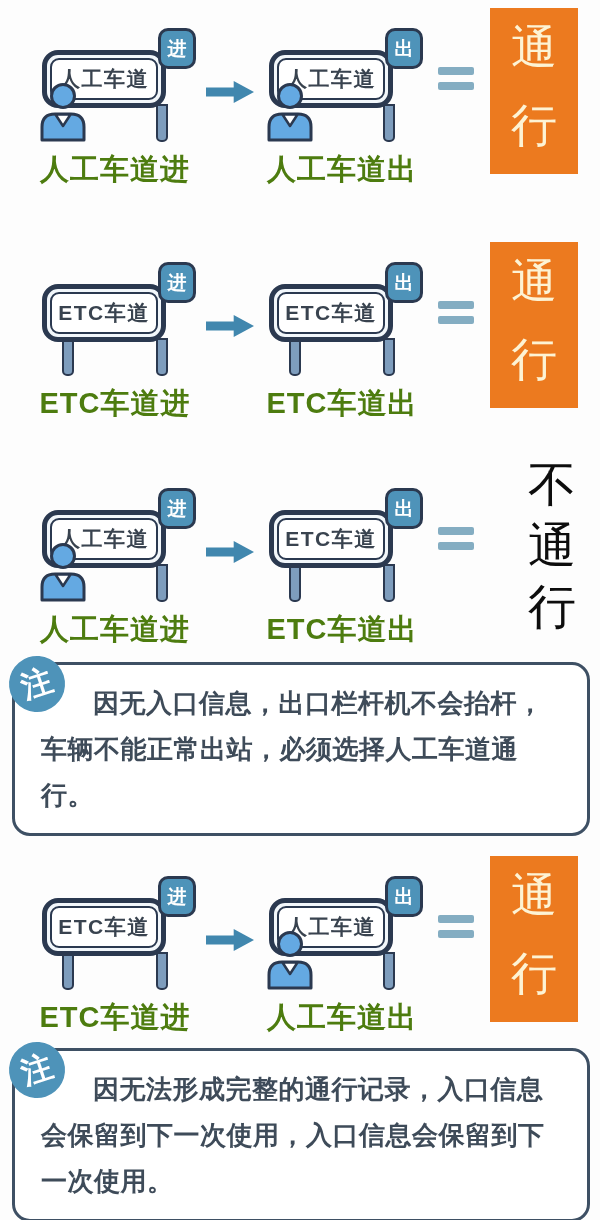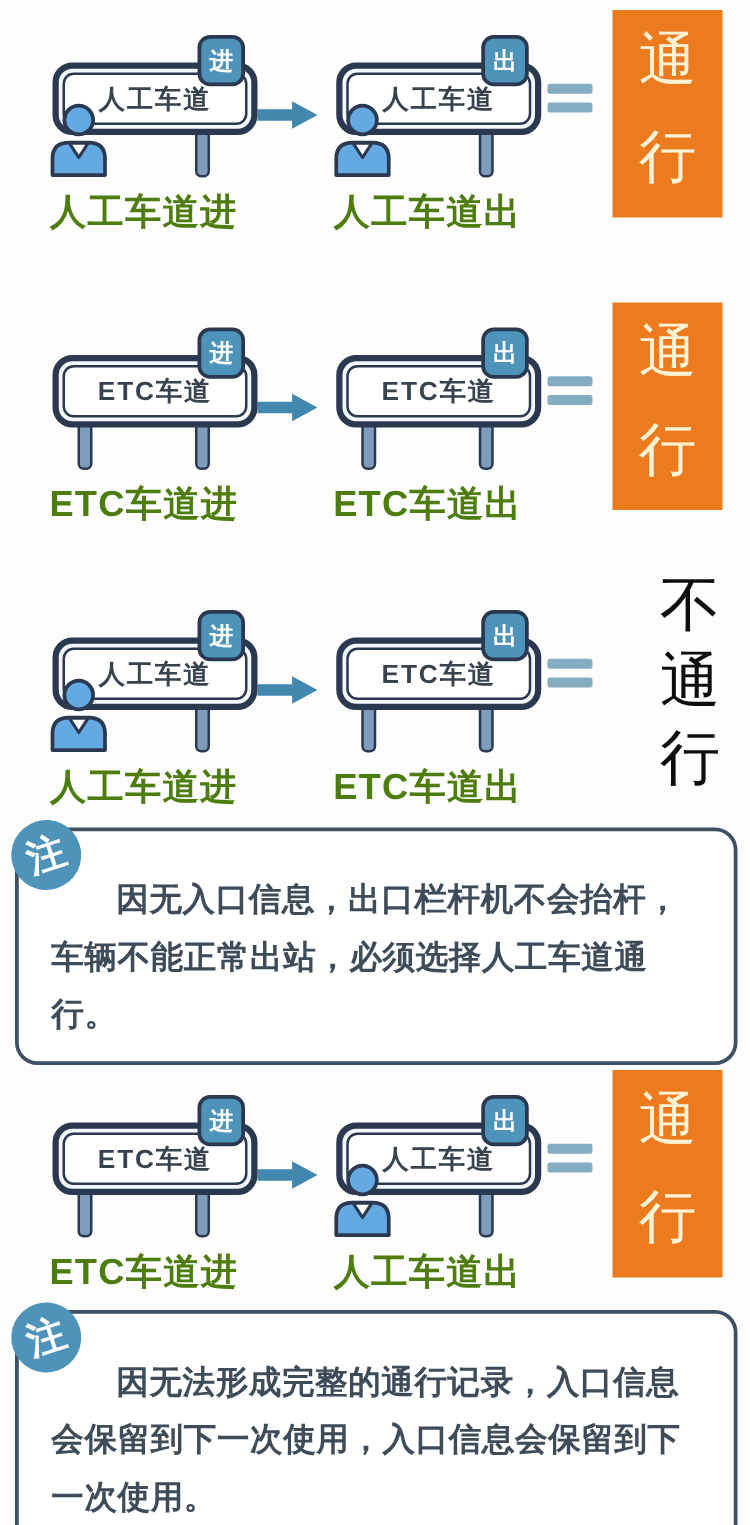--- a/index.html
+++ b/index.html
@@ -7,21 +7,21 @@
     position:relative;width:600px;height:1220px;margin:0 auto;
     background:#fdfdfd;overflow:hidden;
     font-family:"Liberation Sans","DejaVu Sans",sans-serif;
   }
   .row{position:absolute;left:0;width:600px;height:190px;}
 
   
   .sign-group{position:absolute;top:34px;width:160px;}
   .sign-wrap{position:relative;width:150px;height:100px;margin:0 auto;}
   .board{
-    position:absolute;left:2px;top:8px;width:164px;height:58px;box-sizing:border-box;
+    position:absolute;left:2px;top:8px;width:124px;height:58px;box-sizing:border-box;
     background:#f2f7fb;border:5px solid #2b3950;border-radius:16px;z-index:2;
   }
   .board-inner{
     position:absolute;inset:3px;background:#ffffff;border:2.5px solid #2b3950;border-radius:9px;
     display:flex;align-items:center;justify-content:center;
     font-size:21px;font-weight:600;color:#39434f;letter-spacing:1.5px;white-space:nowrap;
   }
   .badge{
     position:absolute;left:118px;top:-14px;width:38px;height:41px;box-sizing:border-box;
     background:#4e93b9;border:3.5px solid #2b3950;border-radius:10px;
@@ -63,21 +63,21 @@
   }
 
   
   .note{
     position:absolute;left:12px;right:10px;box-sizing:border-box;
     background:#ffffff;border:3px solid #3e5064;border-radius:18px;
     padding:15px 20px 15px 26px;
   }
   .note-text{
     font-size:26px;font-weight:700;color:#3e4b59;line-height:46px;
-    text-indent:2em;letter-spacing:0.5px;margin-top:16px;
+    text-indent:2em;letter-spacing:0.5px;
   }
   .note-badge{
     position:absolute;left:-6px;top:-9px;width:56px;height:56px;border-radius:50%;
     background:#4e93b9;color:#ffffff;display:flex;align-items:center;justify-content:center;
     font-size:31px;font-weight:700;transform:rotate(-18deg);
   }
 </style>
 </head>
 <body>
 

